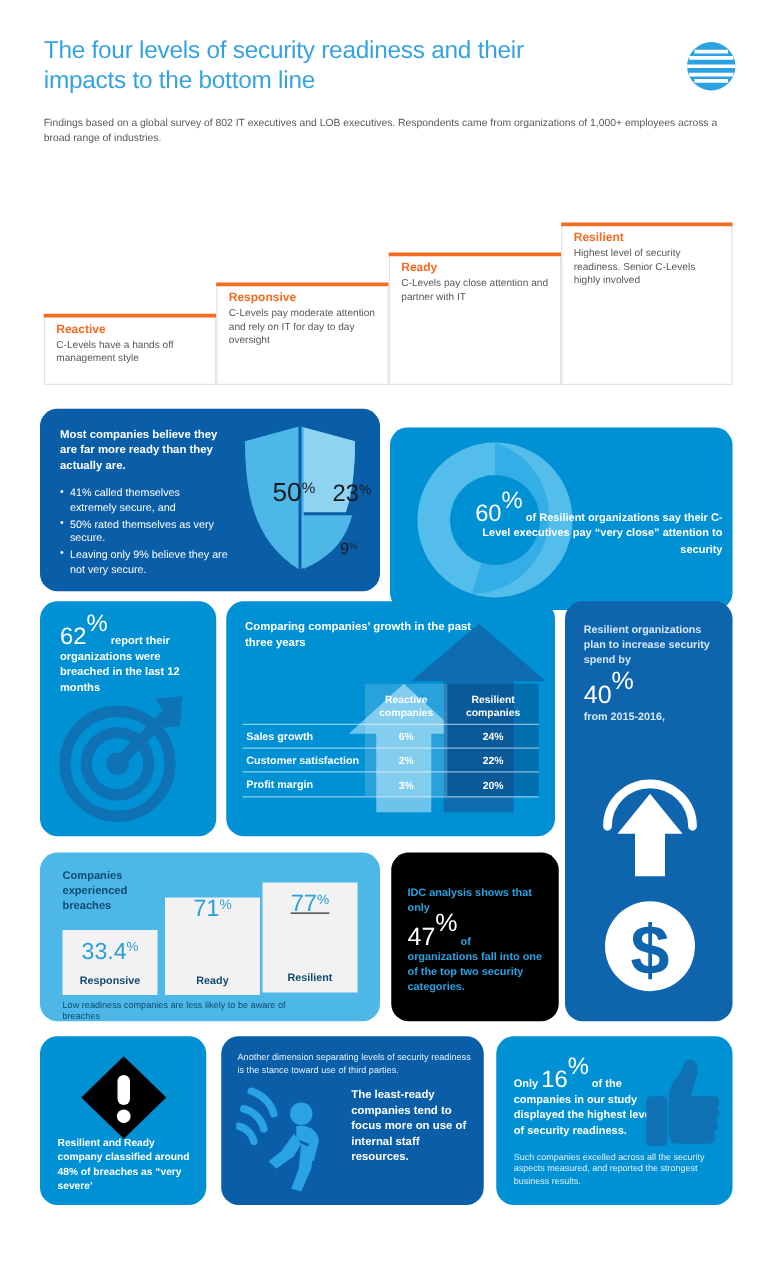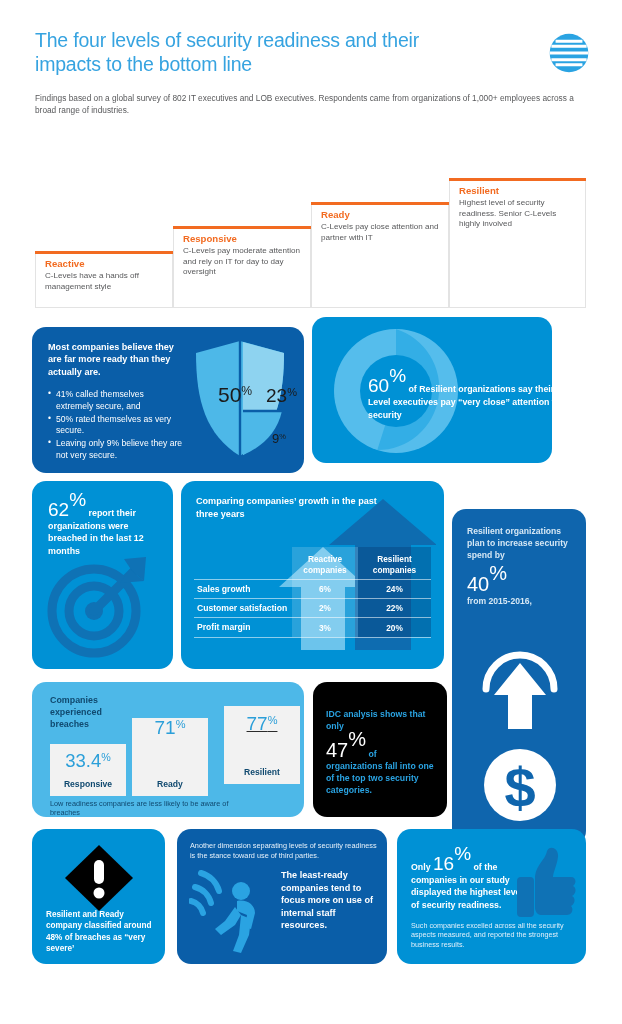--- a/index.html
+++ b/index.html
@@ -31,37 +31,37 @@
   #step1 { left:138px; height:82px; }
   #step2 { left:276px; height:106px; }
   #step3 { left:414px; height:130px; width:137px; }
 
   
   .panel { position:absolute;border-radius:14px; }
   .p-dark   { background:#0a5ea8; }
   .p-mid    { background:#0091d5; }
   .p-light  { background:#4db8e8; }
   .p-black  { background:#000000; }
-  .p-deep   { background:#0f65ad;margin-top:28px; }
+  .p-deep   { background:#0f65ad; }
 
   
   #shieldPanel { left:32px; top:327px; width:272px; height:146px; }
   .shield-txt { position:absolute; left:16px; top:14px; width:135px; color:#fff; }
   .shield-head { font-size:9.1px; font-weight:bold; line-height:12.4px; }
   .shield-list { margin-top:11px; font-size:8.6px; line-height:11.7px; list-style:none; }
   .shield-list li { position:relative; padding-left:8px; margin-bottom:1px;}
   .shield-list li::before { content:"•"; position:absolute; left:0; top:-1px; }
   .shield-svg { position:absolute; left:160px; top:12px; }
   .shield-pct { position:absolute; color:#1b1b1b; font-weight:400; }
   #sp50 { left:186px; top:56px; font-size:21px; }
   #sp41 { left:234px; top:58px; font-size:19px; }
   #sp9  { left:240px; top:104px; font-size:13px; }
   .sup { font-size:0.58em; vertical-align:0.55em; }
 
-  #donutPanel { left:312px; top:317px; width:240px; height:146px; }
+  #donutPanel { left:312px; top:342px; width:274px; height:146px;text-align:right; }
   .donut-svg { position:absolute; left:16px; top:6px; }
   .donut-txt { position:absolute; left:56px; top:52px; width:210px; color:#ffffff;
                font-size:8.8px; line-height:12.6px; font-weight:bold; }
   .donut-big { font-size:19px; font-weight:400; line-height:14px; }
 
   
   #targetPanel { left:32px; top:481px; width:141px; height:188px; }
   .t-head { position:absolute; left:16px; top:13px; width:114px; color:#fff; font-size:8.9px; line-height:12.4px; font-weight:bold; }
   .t-big { font-size:19px; font-weight:400; }
   .target-svg { position:absolute; left:14px; top:72px; }
@@ -87,21 +87,21 @@
   
   #barsPanel { left:32px; top:682px; width:272px; height:135px; }
   .bars-head { position:absolute; left:18px; top:13px; width:80px; color:#10496f; font-size:8.9px; line-height:11.8px; font-weight:bold; }
   .bar { position:absolute; background:#f2f2f2; text-align:center; }
   .bar .pct { color:#2b9fd9; font-weight:400; line-height:1; }
   .bar .nm  { position:absolute; left:0; right:0; bottom:7px; color:#10496f; font-weight:bold; font-size:8.6px; }
   #bar1 { left:18px; top:62px; width:76px; height:52px; }
   #bar1 .pct { font-size:18.5px; padding-top:8px; }
   #bar2 { left:100px; top:36px; width:76px; height:78px; }
   #bar2 .pct { font-size:19px; padding-top:0; }
-  #bar3 { left:192px; top:24px; width:76px; height:78px;text-decoration:underline; }
+  #bar3 { left:178px; top:24px; width:76px; height:88px;text-decoration:underline; }
   #bar3 .pct { font-size:19px; padding-top:8px; }
   .bars-foot { position:absolute; left:18px; top:117px; width:210px; color:#10496f; font-size:7.3px; line-height:9.2px; }
 
   #idcPanel { left:313px; top:682px; width:134px; height:135px;padding-left:35px; }
   .idc-txt { position:absolute; left:13px; top:26px; width:114px; color:#2aa3e2; font-size:8.7px; line-height:12.3px; font-weight:bold; }
   .idc-big { font-size:20px; color:#ffffff; font-weight:400;text-align:center; }
 
   
   #alertPanel { left:32px; top:829px; width:133px; height:135px; }
   .alert-svg { position:absolute; left:31px; top:14px; }

